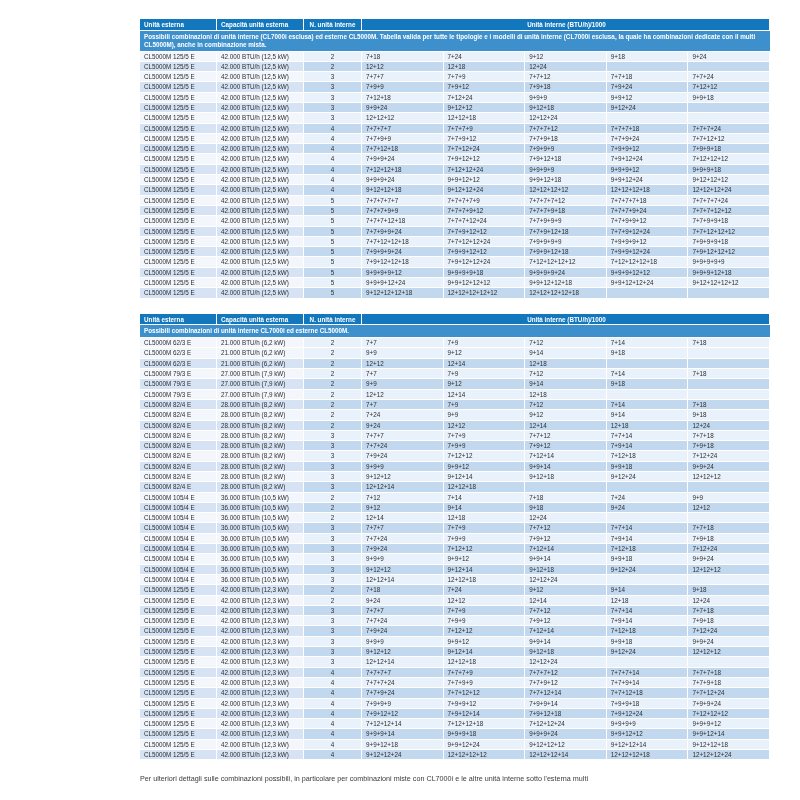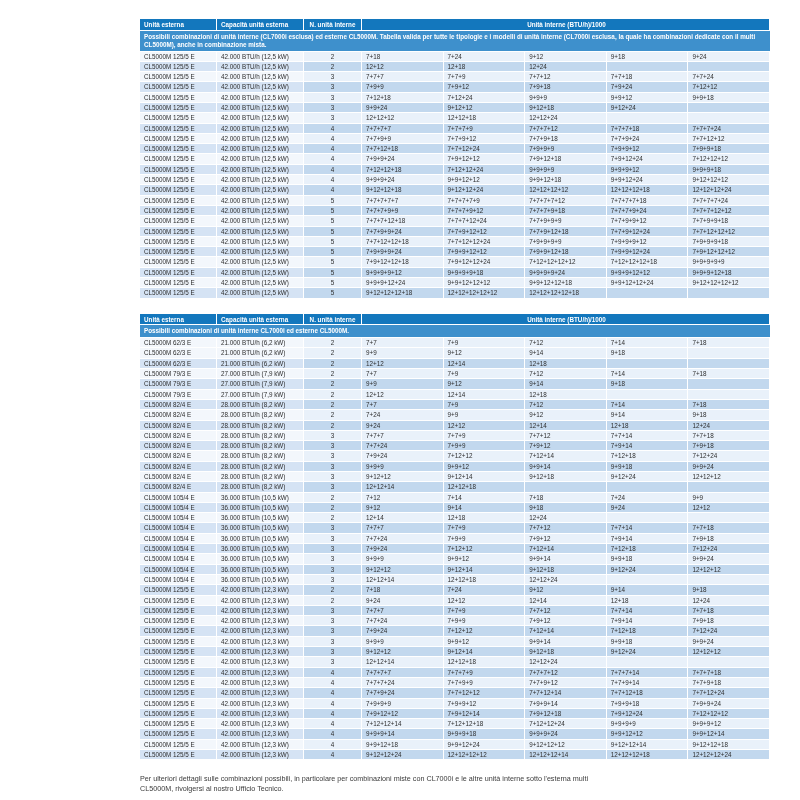--- a/index.html
+++ b/index.html
@@ -731,16 +731,15 @@
           <div class="cell c2">4</div>
           <div class="cell c3">9+12+12+24</div>
           <div class="cell c4">12+12+12+12</div>
           <div class="cell c5">12+12+12+14</div>
           <div class="cell c6">12+12+12+18</div>
           <div class="cell c7">12+12+12+24</div>
         </div>
       </div>
     <div class="footer">
       <div>Per ulteriori dettagli sulle combinazioni possibili, in particolare per combinazioni miste con CL7000i e le altre unità interne sotto l'esterna multi</div>
-      <div>CL5000M, rivolgersi al nostro Ufficio Tecnico.</div>
     </div>
   </div>
 </div>
 
 </body></html>

